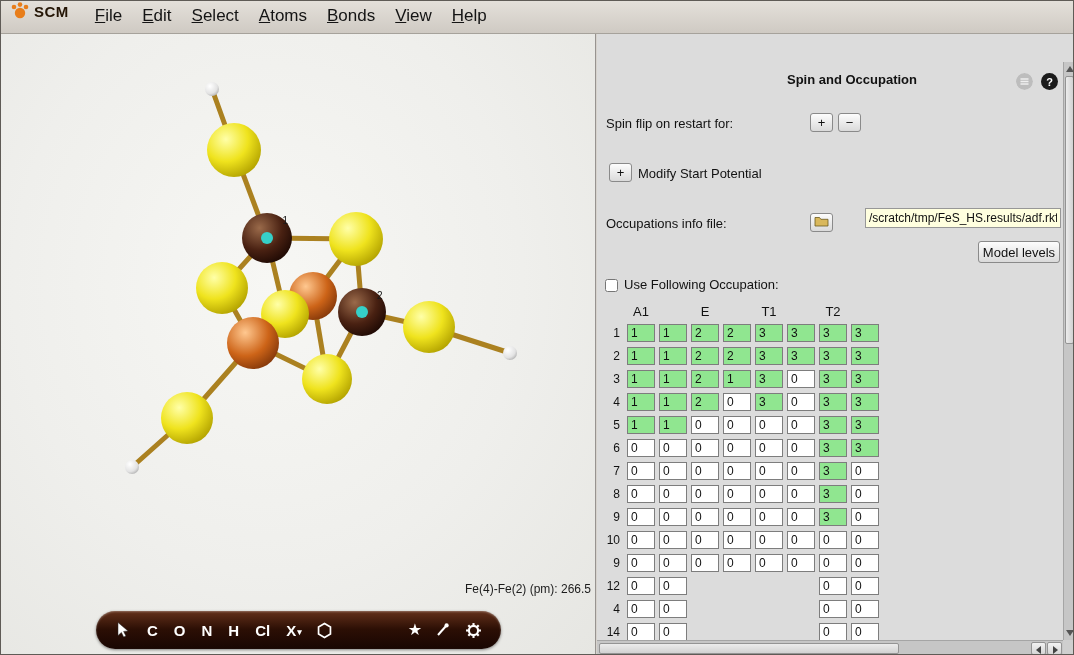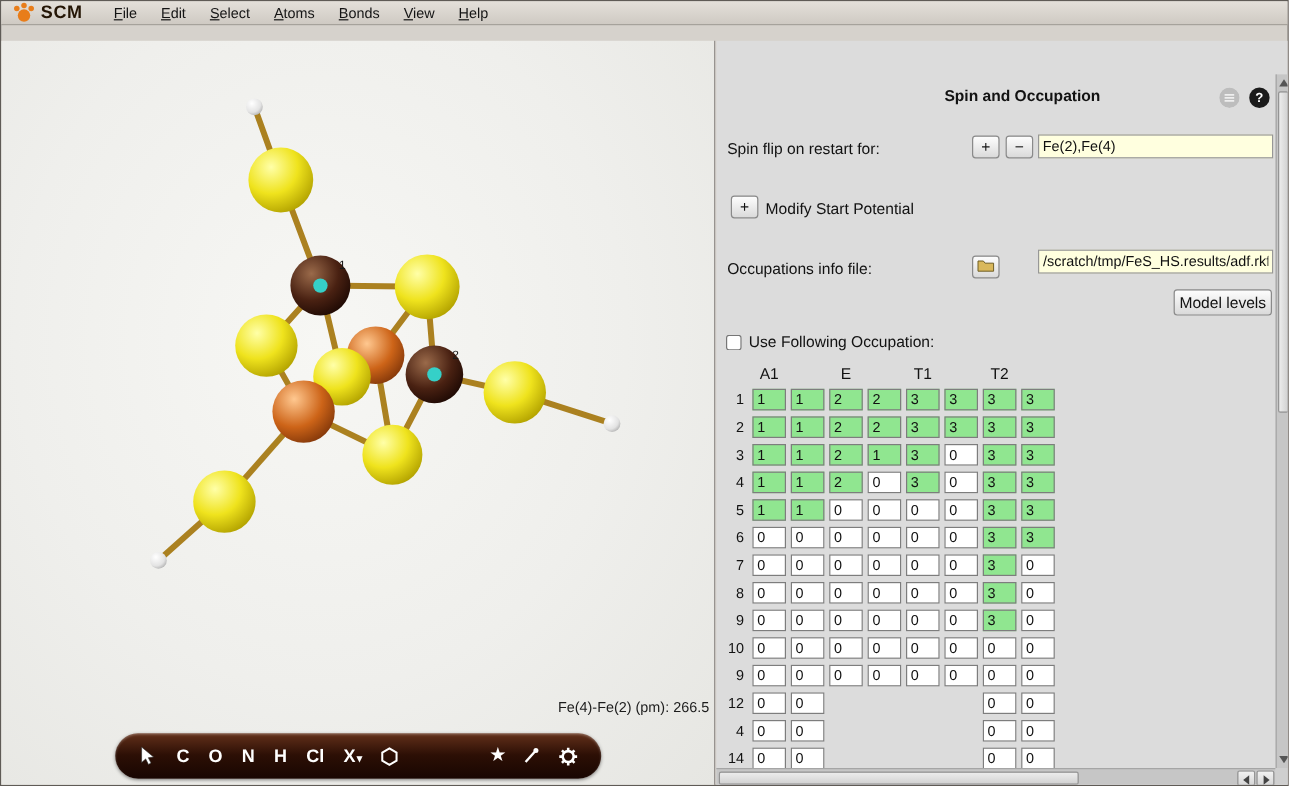--- a/index.html
+++ b/index.html
@@ -1,27 +1,27 @@
 <!DOCTYPE html>
 <html><head>
 <meta charset="utf-8">
 <style>
   * { margin:0; padding:0; box-sizing:border-box; }
   html,body { background:#ffffff; }
   body { width:1074px; height:655px; font-family:"Liberation Sans",sans-serif; }
   #app { position:relative; width:1074px; height:655px; background:#d6d2cc; border:1px solid #5f5b56; overflow:hidden; }
 
   
-  .menubar { position:absolute; left:0; top:0; right:0; height:20px;
+  .menubar { position:absolute; left:0; top:0; right:0; height:33px;
     background:linear-gradient(#e4e0da,#cfcac3); border-bottom:1px solid #a6a29b;
-    display:flex; align-items:center; padding-left:8px; }
+    display:flex; align-items:flex-start; padding-left:8px; }
   .logo { display:flex; align-items:center; gap:3px; margin-right:16px; }
   .logo-text { font-weight:bold; font-size:15px; color:#241505; letter-spacing:.5px; }
   .menu-items { display:flex; }
-  .menu-item { padding:5px 10px; font-size:12px; color:#141414; cursor:default; }
+  .menu-item { padding:5px 10px; font-size:17px; color:#141414; cursor:default; }
   .menu-item u { text-decoration:underline; }
 
   
   .viewer { position:absolute; left:0; top:33px; width:595px; height:622px;
     background:radial-gradient(ellipse at 45% 40%, #f7f7f4 0%, #efefec 55%, #e6e6e2 100%);
     border-right:1px solid #979390; }
   svg.mol { position:absolute; left:0; top:0; }
   .atom-tag { font-size:10px; fill:#1a1a1a; font-family:"Liberation Sans",sans-serif; }
   .measure { position:absolute; right:4px; bottom:60px; font-size:12px; color:#1c1c1c; }
 
@@ -277,21 +277,20 @@
             <line x1="4.5" y1="11" x2="12.5" y2="11"></line>
           </g>
       </svg>
       <div class="round-ic help-ic">
         <span>?</span>
       </div>
 
       <div class="lbl" style="top:54px;">Spin flip on restart for:</div>
       <button class="btn mini" style="left:213px; top:51px;">+</button>
       <button class="btn mini" style="left:241px; top:51px;">−</button>
-      <input class="field" style="top: 50px;" value="Fe(2),Fe(4)">
 
       <button class="btn mini" style="left:12px; top:101px;">+</button>
       <div class="lbl" style="left:41px; top:104px;">Modify Start Potential</div>
 
       <div class="lbl" style="top:154px;">Occupations info file:</div>
       <button class="btn mini" style="left:213px; top:151px;">
         <svg width="15" height="11" viewBox="0 0 15 11">
           <path d="M1,1.5 h4.5 l1.4,1.8 h7.1 v6.7 h-13 z" fill="#d9b85c" stroke="#6b5a20" stroke-width="0.8"></path>
         </svg>
       </button>

